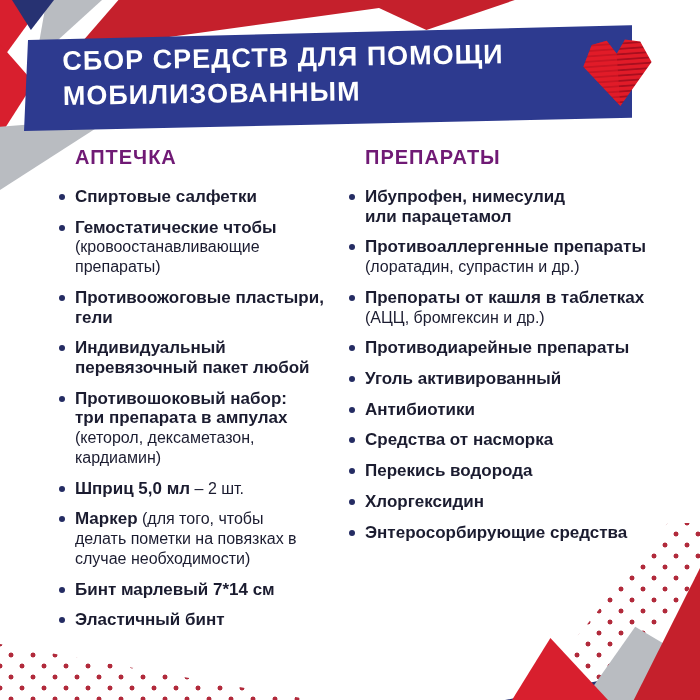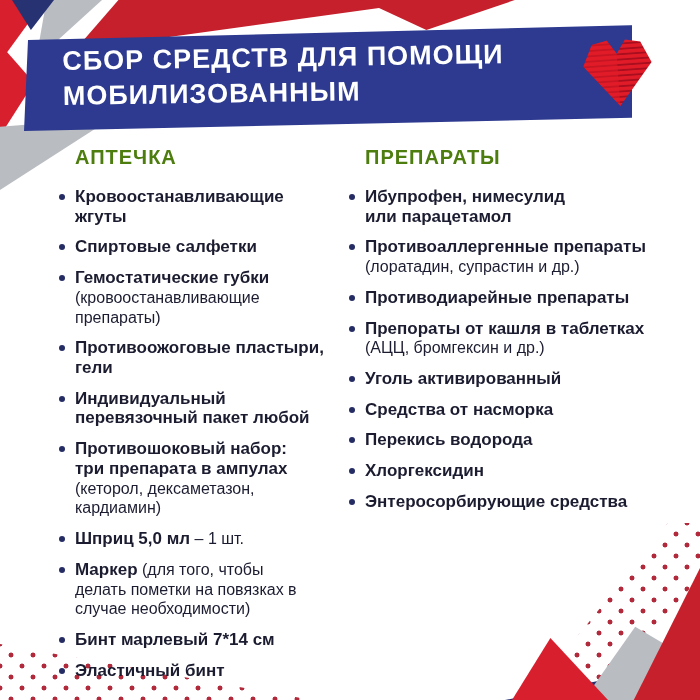--- a/index.html
+++ b/index.html
@@ -37,21 +37,21 @@
     letter-spacing:1px;white-space:pre-line;}
   .heart{position:absolute;left:577px;top:34px;width:82px;height:76px;z-index:4;
     transform:rotate(-4deg);}
 
   
   .columns{position:absolute;left:0;top:146px;width:700px;z-index:5;}
   .col{position:absolute;top:0;}
   .col-left{left:57px;width:282px;}
   .col-right{left:347px;width:325px;}
   .col-heading{
-    color:#4d7c0f;font-weight:bold;font-size:20px;letter-spacing:1px;
+    color:#701a75;font-weight:bold;font-size:20px;letter-spacing:1px;
     margin:0 0 18px 18px;}
   ul.items{list-style:none;margin:0;padding:0;}
   ul.items li{
     position:relative;padding-left:18px;margin-bottom:11px;
     font-size:17px;line-height:1.16;}
   ul.items li::before{
     content:"";position:absolute;left:2px;top:7px;width:6px;height:6px;
     border-radius:50%;background:#252c63;}
   ul.items .b{font-weight:bold;white-space:pre-line;}
   ul.items .r{font-weight:normal;font-size:16px;white-space:pre-line;}
@@ -103,53 +103,52 @@
       </pattern>
     </defs>
     <polygon points="50,95 5,40 18,12 38,8 50,26 62,8 82,12 95,40" fill="url(#hstripes)"></polygon>
     <polygon points="50,95 5,40 18,12 38,8 50,26 50,95" fill="#e11b28" opacity="0.55"></polygon>
   </svg>
 
   <div class="columns">
     <div class="col col-left">
       <div class="col-heading">АПТЕЧКА</div>
       <ul class="items">
-          <li><span class="b">Кровоостанавливающие
-жгуты</span></li>
           <li><span class="b">Спиртовые салфетки</span></li>
-          <li><span class="b">Гемостатические губки</span><span class="r">
+          <li><span class="b">Гемостатические чтобы</span><span class="r">
 (кровоостанавливающие
 препараты)</span></li>
           <li><span class="b">Противоожоговые пластыри,
 гели</span></li>
           <li><span class="b">Индивидуальный
 перевязочный пакет любой</span></li>
           <li><span class="b">Противошоковый набор:
 три препарата в ампулах</span><span class="r">
 (кеторол, дексаметазон,
 кардиамин)</span></li>
-          <li><span class="b">Шприц 5,0 мл</span><span class="r"> – 1 шт.</span></li>
+          <li><span class="b">Шприц 5,0 мл</span><span class="r"> – 2 шт.</span></li>
           <li><span class="b">Маркер</span><span class="r"> (для того, чтобы
 делать пометки на повязках в
 случае необходимости)</span></li>
           <li><span class="b">Бинт марлевый 7*14 см</span></li>
           <li><span class="b">Эластичный бинт</span></li>
         </ul>
     </div>
     <div class="col col-right">
       <div class="col-heading">ПРЕПАРАТЫ</div>
       <ul class="items">
           <li><span class="b">Ибупрофен, нимесулид
 или парацетамол</span></li>
           <li><span class="b">Противоаллергенные препараты</span><span class="r">
 (лоратадин, супрастин и др.)</span></li>
-          <li><span class="b">Противодиарейные препараты</span></li>
           <li><span class="b">Препораты от кашля в таблетках</span><span class="r">
 (АЦЦ, бромгексин и др.)</span></li>
+          <li><span class="b">Противодиарейные препараты</span></li>
           <li><span class="b">Уголь активированный</span></li>
+          <li><span class="b">Антибиотики</span></li>
           <li><span class="b">Средства от насморка</span></li>
           <li><span class="b">Перекись водорода</span></li>
           <li><span class="b">Хлоргексидин</span></li>
           <li><span class="b">Энтеросорбирующие средства</span></li>
         </ul>
     </div>
   </div>
 
   <div class="shape dots bl-dots"></div>
   <div class="shape dots br-dots"></div>

